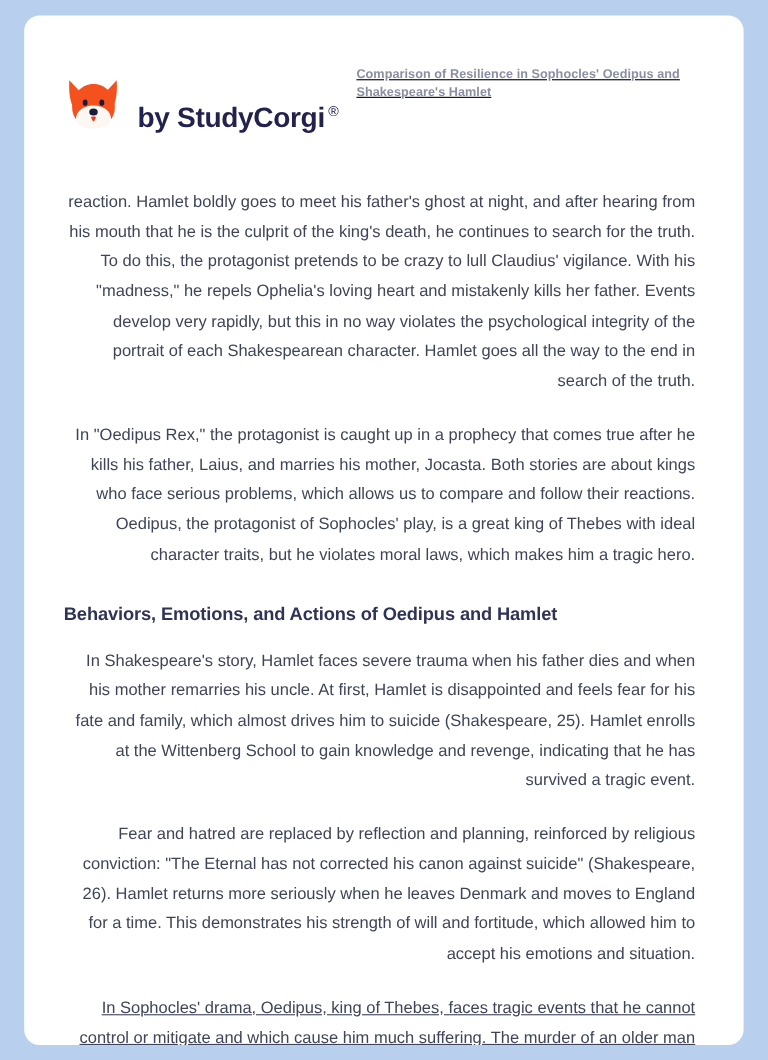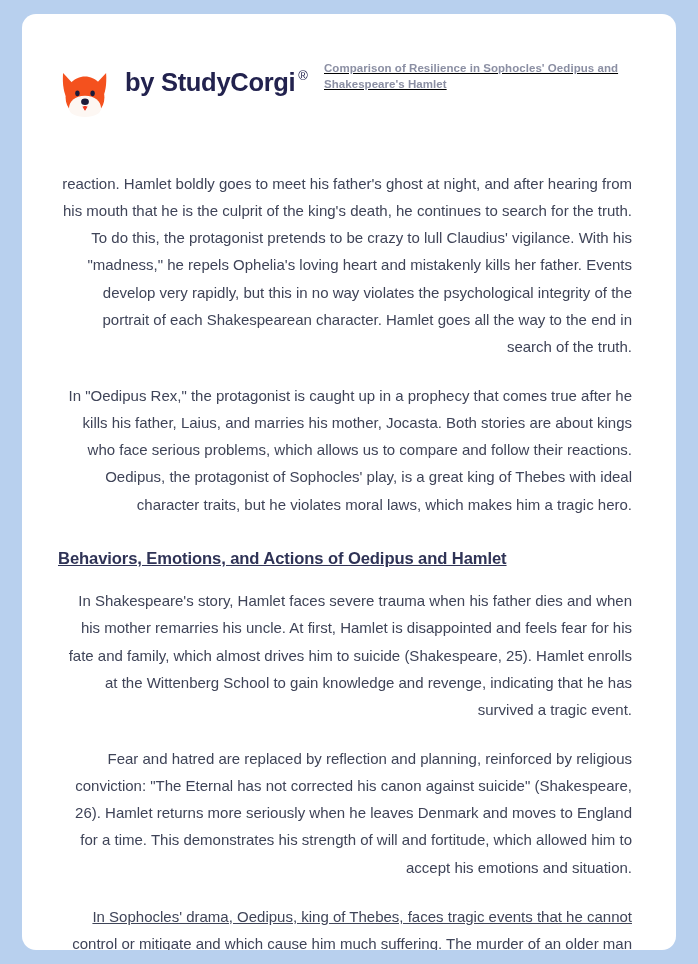--- a/index.html
+++ b/index.html
@@ -26,21 +26,21 @@
   }
   
   .doc-header {
     display: flex;
     align-items: flex-start;
     justify-content: space-between;
     padding: 44px 22px 0 36px;
   }
   .brand {
     display: flex;
-    align-items: flex-start;
+    align-items: flex-end;
     gap: 13px;
     padding-top: 10px;
   }
   .logo-mark {
     width: 54px;
     height: 54px;
     flex: 0 0 54px;
     display: block;
   }
   .brand-wordmark {
@@ -93,21 +93,20 @@
     text-align: right;
   }
   .doc-body p:last-child { margin-bottom: 0; text-decoration: underline; }
   .section-heading {
     color: #2f3356;
     font-size: 16.6px;
     font-weight: bold;
     line-height: 1.3;
     margin: 30px 0 18px 0;
     letter-spacing: -0.1px;
-    text-decoration: underline;
   }
 </style>
 </head>
 <body>
 
 <div class="page-sheet">
 
   <div class="doc-header">
 
     <div class="brand">

